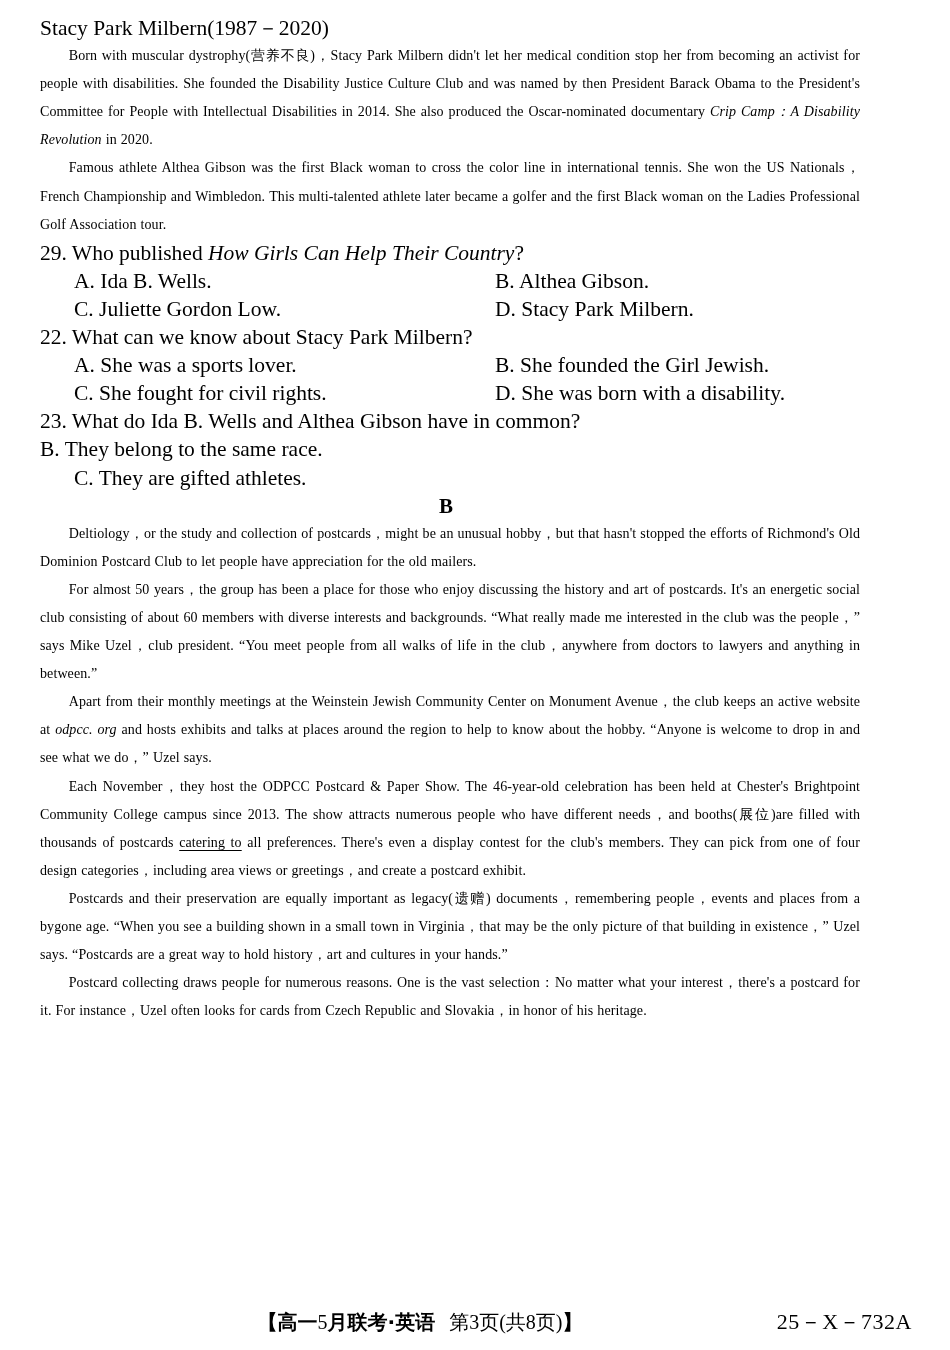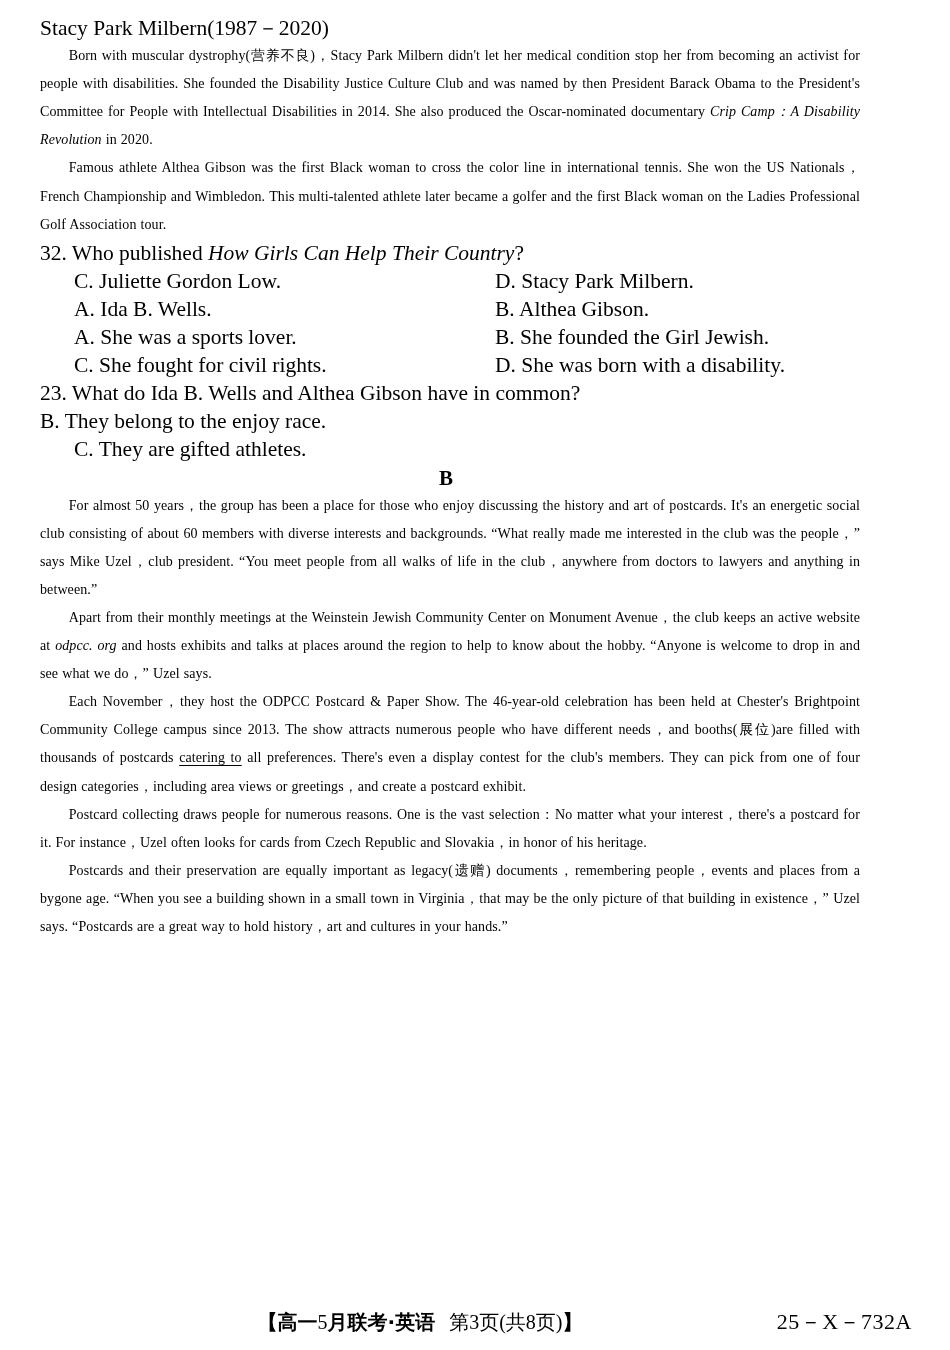--- a/index.html
+++ b/index.html
@@ -118,58 +118,60 @@
 
 <div class="page">
 
   <div class="nameline">Stacy Park Milbern(1987－2020)</div>
 
   <div class="para indent"><span>Born with muscular dystrophy(营养不良)，Stacy Park Milbern didn't let her medical condition stop her from becoming an activist for people with disabilities. She founded the Disability Justice Culture Club and was named by then President Barack Obama to the President's Committee for People with Intellectual Disabilities in 2014. She also produced the Oscar-nominated documentary </span><i>Crip Camp：A Disability Revolution</i><span> in 2020.</span></div>
 
 
   <div class="para indent">Famous athlete Althea Gibson was the first Black woman to cross the color line in international tennis. She won the US Nationals，French Championship and Wimbledon. This multi-talented athlete later became a golfer and the first Black woman on the Ladies Professional Golf Association tour.</div>
 
-  <div class="q-stem"><span>32.</span><span> Who published </span><i>How Girls Can Help Their Country</i><span>?</span></div>
+  <div class="q-stem"><span>29.</span><span> Who published </span><i>How Girls Can Help Their Country</i><span>?</span></div>
+  <div class="opt-row">
+    <span class="opt-a">A. Ida B. Wells.</span>
+    <span class="opt-b">B. Althea Gibson.</span>
+  </div>
   <div class="opt-row">
     <span class="opt-a">C. Juliette Gordon Low.</span>
     <span class="opt-b">D. Stacy Park Milbern.</span>
   </div>
-  <div class="opt-row">
-    <span class="opt-a">A. Ida B. Wells.</span>
-    <span class="opt-b">B. Althea Gibson.</span>
-  </div>
 
+  <div class="q-stem"><span>22.</span><span> What can we know about Stacy Park Milbern?</span></div>
   <div class="opt-row">
     <span class="opt-a">A. She was a sports lover.</span>
     <span class="opt-b">B. She founded the Girl Jewish.</span>
   </div>
   <div class="opt-row">
     <span class="opt-a">C. She fought for civil rights.</span>
     <span class="opt-b">D. She was born with a disability.</span>
   </div>
 
   <div class="q-stem"><span>23.</span><span> What do Ida B. Wells and Althea Gibson have in common?</span></div>
   <div class="opt-row">
-    <span class="opt-b">B. They belong to the enjoy race.</span>
+    <span class="opt-b">B. They belong to the same race.</span>
   </div>
   <div class="opt-row">
     <span class="opt-a">C. They are gifted athletes.</span>
   </div>
 
   <div class="section-letter">B</div>
 
+  <div class="para indent">Deltiology，or the study and collection of postcards，might be an unusual hobby，but that hasn't stopped the efforts of Richmond's Old Dominion Postcard Club to let people have appreciation for the old mailers.</div>
 
   <div class="para indent">For almost 50 years，the group has been a place for those who enjoy discussing the history and art of postcards. It's an energetic social club consisting of about 60 members with diverse interests and backgrounds. “What really made me interested in the club was the people，” says Mike Uzel，club president. “You meet people from all walks of life in the club，anywhere from doctors to lawyers and anything in between.”</div>
 
   <div class="para indent"><span>Apart from their monthly meetings at the Weinstein Jewish Community Center on Monument Avenue，the club keeps an active website at </span><i>odpcc. org</i><span> and hosts exhibits and talks at places around the region to help to know about the hobby. “Anyone is welcome to drop in and see what we do，” Uzel says.</span></div>
 
   <div class="para indent"><span>Each November，they host the ODPCC Postcard &amp; Paper Show. The 46-year-old celebration has been held at Chester's Brightpoint Community College campus since 2013. The show attracts numerous people who have different needs，and booths(展位)are filled with thousands of postcards </span><span class="u">catering to</span><span> all preferences. There's even a display contest for the club's members. They can pick from one of four design categories，including area views or greetings，and create a postcard exhibit.</span></div>
 
+  <div class="para indent">Postcards and their preservation are equally important as legacy(遗赠) documents，remembering people，events and places from a bygone age. “When you see a building shown in a small town in Virginia，that may be the only picture of that building in existence，” Uzel says. “Postcards are a great way to hold history，art and cultures in your hands.”</div>
+
   <div class="para indent">Postcard collecting draws people for numerous reasons. One is the vast selection：No matter what your interest，there's a postcard for it. For instance，Uzel often looks for cards from Czech Republic and Slovakia，in honor of his heritage.</div>
-
-  <div class="para indent">Postcards and their preservation are equally important as legacy(遗赠) documents，remembering people，events and places from a bygone age. “When you see a building shown in a small town in Virginia，that may be the only picture of that building in existence，” Uzel says. “Postcards are a great way to hold history，art and cultures in your hands.”</div>
 
   <div class="footer">
     <div class="footer-center"><span class="cn">【</span><span class="cn">高一</span><span class="num">5</span><span class="cn">月联考</span><span class="cn">·</span><span class="cn">英语</span><span style="display:inline-block;width:14px"></span><span class="num">第</span><span class="num">3</span><span class="num">页(共</span><span class="num">8</span><span class="num">页)</span><span class="cn">】</span></div>
     <div class="footer-code">25－X－732A</div>
   </div>
 
 </div>
 
 </body></html>

